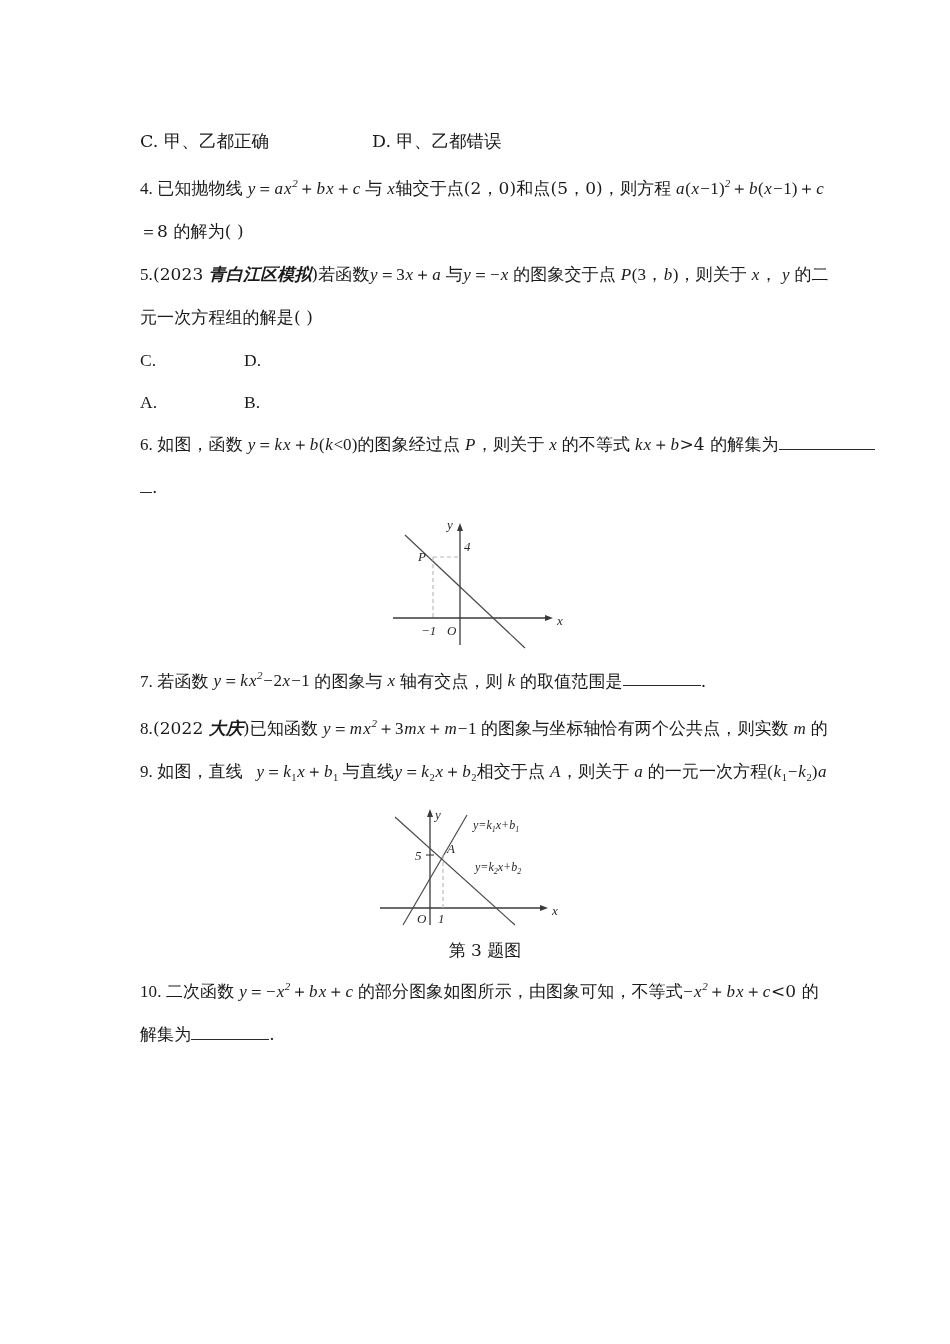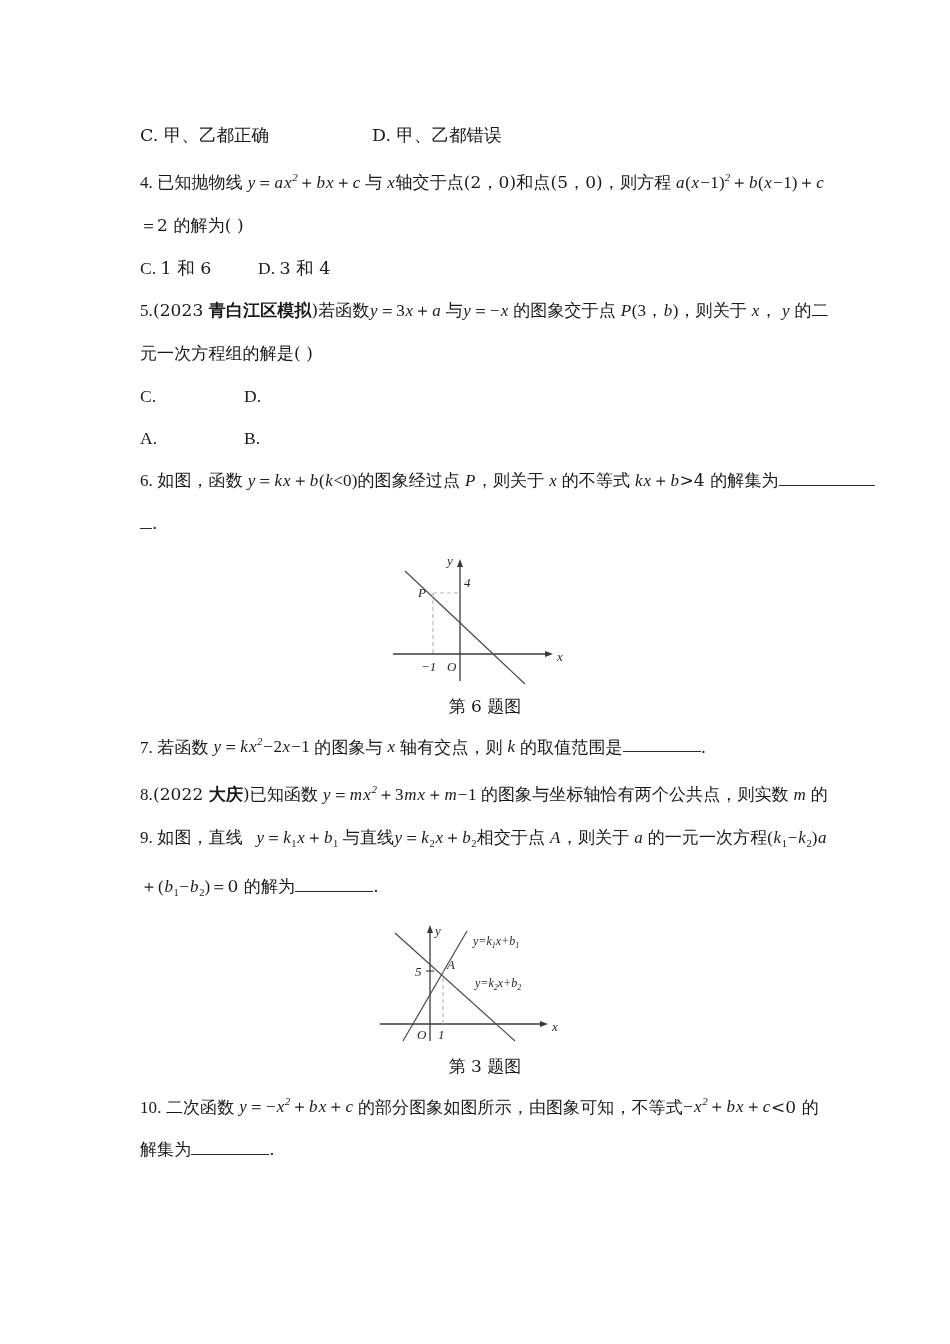--- a/index.html
+++ b/index.html
@@ -20,21 +20,21 @@
     position: absolute;
     left: 0; top: 0;
     width: 950px;
     height: 1344px;
     background: #fff;
   }
 
   .content {
     position: absolute;
     left: 140px;
-    top: 114px;
+    top: 120px;
     width: 690px;
   }
 
   
   .q-line {
     font-size: 17px;
     line-height: 42px;
     white-space: nowrap;
     letter-spacing: 0.1px;
   }
@@ -54,21 +54,21 @@
     font-style: italic;
   }
   sub.sb {
     font-size: 0.62em;
     vertical-align: sub;
     font-style: normal;
   }
   .op { padding: 0 0.5px; }
 
   
-  .bold-src { font-weight: bold; }
+  .bold-src { font-weight: bold; font-style: italic; }
 
   
   .blank {
     display: inline-block;
     border-bottom: 1.4px solid #2a2a2a;
     vertical-align: baseline;
   }
   .blank-lg { width: 96px; }
   .blank-md { width: 78px; }
 
@@ -113,24 +113,21 @@
 
     <div class="q-line">
       <span>4.</span>
       <span class="cn">已知抛物线</span>
       <span><i class="v">y</i><span class="op">＝</span><i class="v">a</i><i class="v">x</i><sup class="exp">2</sup><span class="op">＋</span><i class="v">b</i><i class="v">x</i><span class="op">＋</span><i class="v">c</i></span>
       <span class="cn">与</span>
       <i class="v">x</i><span class="cn">轴交于点(2，0)和点(5，0)，则方程</span>
       <span><i class="v">a</i>(<i class="v">x</i><span class="op">−</span><span class="num">1</span>)<sup class="exp">2</sup><span class="op">＋</span><i class="v">b</i>(<i class="v">x</i><span class="op">−</span><span class="num">1</span>)<span class="op">＋</span><i class="v">c</i></span>
     </div>
     <div class="q-line">
-      <span class="cn">＝2 的解为(      )</span>
-    </div>
-    <div class="opt-row">
-      <span class="opt opt-c"><span>C.</span> <span class="cn">1 和 6</span></span><span class="opt"><span>D.</span> <span class="cn">3 和 4</span></span>
+      <span class="cn">＝8 的解为(      )</span>
     </div>
 
     <div class="q-line">
       <span>5.</span><span class="cn">(2023 </span><span class="cn bold-src">青白江区模拟</span><span class="cn">)</span><span class="cn">若函数</span><i class="v">y</i><span class="op">＝</span><span class="num">3</span><i class="v">x</i><span class="op">＋</span><i class="v">a</i> <span class="cn">与</span><i class="v">y</i><span class="op">＝</span><span class="op">−</span><i class="v">x</i> <span class="cn">的图象交于点</span> <i class="v">P</i>(<span class="num">3</span>，<i class="v">b</i>)<span class="cn">，则关于</span> <i class="v">x</i><span class="cn">，</span> <i class="v">y</i> <span class="cn">的二</span>
     </div>
     <div class="q-line">
       <span class="cn">元一次方程组的解是(      )</span>
     </div>
     <div class="opt-row">
       <span class="opt opt-e">C.</span><span class="opt">D.</span>
@@ -162,21 +159,20 @@
         <line x1="20" y1="20" x2="140" y2="133" stroke="#4a4a4a" stroke-width="1.25"></line>
 
         <line x1="48" y1="42" x2="48" y2="103" stroke="#b5b5b5" stroke-width="1.1" stroke-dasharray="4,3"></line>
         <line x1="48" y1="42" x2="75" y2="42" stroke="#b5b5b5" stroke-width="1.1" stroke-dasharray="4,3"></line>
 
         <text x="33" y="46" font-size="13" fill="#2a2a2a">P</text>
         <text x="79" y="36" font-size="13" fill="#2a2a2a">4</text>
         <text x="36" y="120" font-size="13" fill="#2a2a2a">−1</text>
         <text x="62" y="120" font-size="13" fill="#2a2a2a">O</text>
       </svg>
-      <div class="fig-caption">第 6 题图</div>
     </div>
 
     <div class="q-line">
       <span>7.</span>
       <span class="cn">若函数</span>
       <span><i class="v">y</i><span class="op">＝</span><i class="v">k</i><i class="v">x</i><sup class="exp">2</sup><span class="op">−</span><span class="num">2</span><i class="v">x</i><span class="op">−</span><span class="num">1</span></span>
       <span class="cn">的图象与</span> <i class="v">x</i> <span class="cn">轴有交点，则</span> <i class="v">k</i> <span class="cn">的取值范围是</span><span class="blank blank-md"></span><span class="cn">.</span>
     </div>
 
     <div class="q-line">
@@ -184,23 +180,20 @@
       <span><i class="v">y</i><span class="op">＝</span><i class="v">m</i><i class="v">x</i><sup class="exp">2</sup><span class="op">＋</span><span class="num">3</span><i class="v">m</i><i class="v">x</i><span class="op">＋</span><i class="v">m</i><span class="op">−</span><span class="num">1</span></span>
       <span class="cn">的图象与坐标轴恰有两个公共点，则实数</span> <i class="v">m</i> <span class="cn">的</span>
     </div>
 
     <div class="q-line">
       <span>9.</span>
       <span class="cn">如图，直线</span>&nbsp;&nbsp;
       <span><i class="v">y</i><span class="op">＝</span><i class="v">k</i><sub class="sb">1</sub><i class="v">x</i><span class="op">＋</span><i class="v">b</i><sub class="sb">1</sub></span>
       <span class="cn">与直线</span><span><i class="v">y</i><span class="op">＝</span><i class="v">k</i><sub class="sb">2</sub><i class="v">x</i><span class="op">＋</span><i class="v">b</i><sub class="sb">2</sub></span><span class="cn">相交于点</span> <i class="v">A</i><span class="cn">，则关于</span> <i class="v">a</i> <span class="cn">的一元一次方程</span><span>(<i class="v">k</i><sub class="sb">1</sub><span class="op">−</span><i class="v">k</i><sub class="sb">2</sub>)<i class="v">a</i></span>
     </div>
-    <div class="q-line">
-      <span><span class="op">＋</span>(<i class="v">b</i><sub class="sb">1</sub><span class="op">−</span><i class="v">b</i><sub class="sb">2</sub>)</span><span class="cn">＝0 的解为</span><span class="blank blank-md"></span><span class="cn">.</span>
-    </div>
 
     <div class="figure-wrap" style="margin-top:4px;">
       <svg width="220" height="132" viewBox="0 0 220 132">
 
         <line x1="55" y1="122" x2="55" y2="12" stroke="#3a3a3a" stroke-width="1.3"></line>
         <polygon points="55,6 52,14 58,14" fill="#3a3a3a"></polygon>
         <text x="60" y="16" font-size="13" fill="#2a2a2a">y</text>
 
         <line x1="5" y1="105" x2="166" y2="105" stroke="#3a3a3a" stroke-width="1.3"></line>
         <polygon points="173,105 165,102 165,108" fill="#3a3a3a"></polygon>

